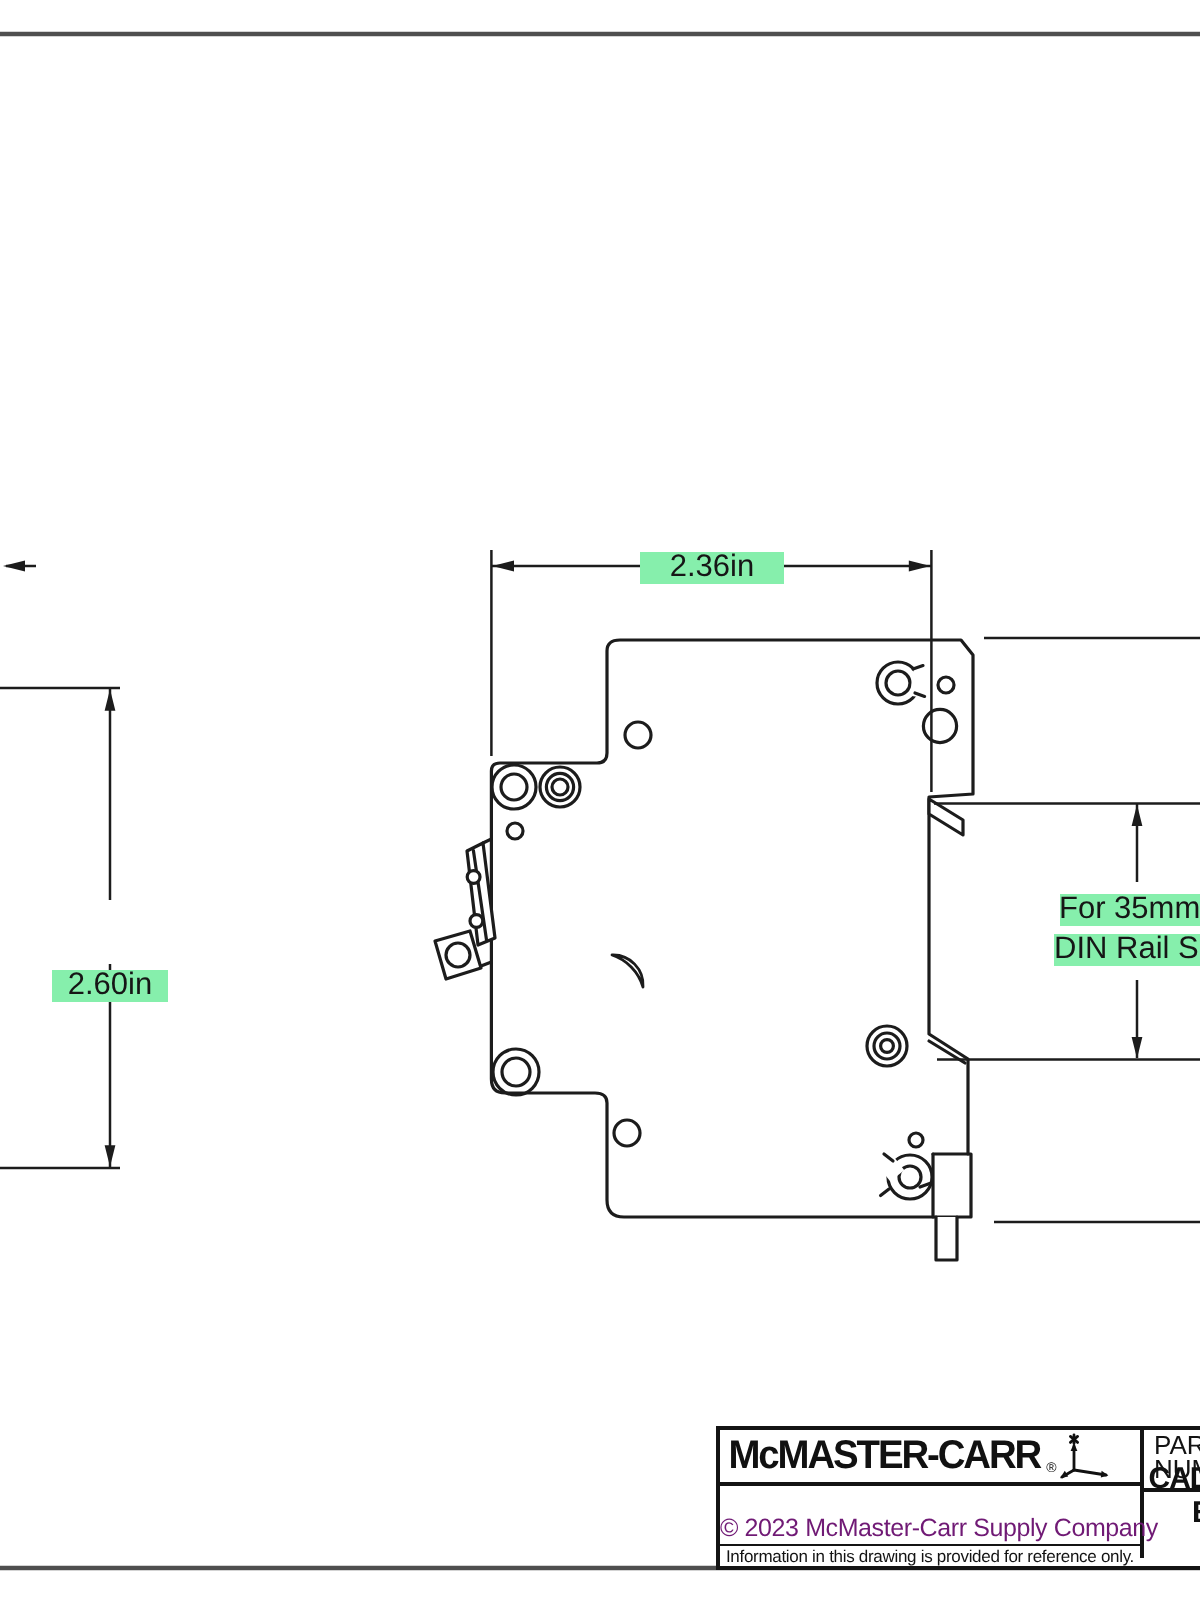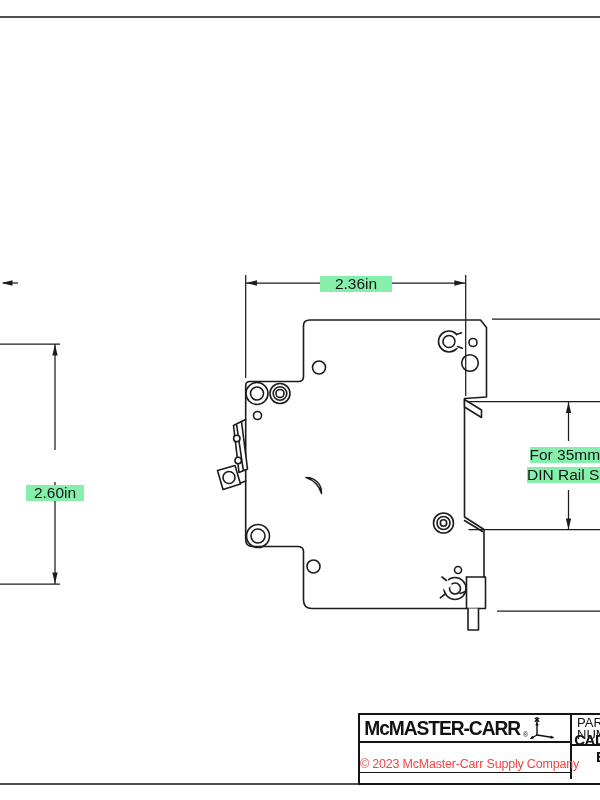--- a/index.html
+++ b/index.html
@@ -37,21 +37,21 @@
     position:absolute;left:13px;top:15px;font-weight:bold;font-size:15px;
     letter-spacing:-0.5px;color:#111;margin-left:32px;
   }
   .url-row{
     position:absolute;left:0;top:28px;width:210px;text-align:center;
     font-size:12.5px;line-height:14px;
   }
   .url-row a{text-decoration:none;}
   .copyright{
     position:absolute;left:0;top:42px;width:210px;text-align:center;
-    font-size:12.5px;letter-spacing:-0.2px;color:#ef4444;line-height:14px;white-space:nowrap;
+    font-size:12.5px;letter-spacing:-0.2px;color:#701a75;line-height:14px;white-space:nowrap;
   }
   .disclaimer{
     position:absolute;left:0;top:58px;width:210px;text-align:center;
     font-size:8.5px;letter-spacing:-0.15px;color:#131313;white-space:nowrap;
   }
   .pn-label{
     position:absolute;left:217px;top:2px;font-size:13px;line-height:11.5px;
     color:#131313;white-space:nowrap;
   }
   .pn-value{
@@ -216,20 +216,21 @@
           <polygon points="25.2,21.7 21.8,19.4 21.4,22.8"></polygon>
         </g>
       </svg>
       <span class="cadtext">CAD</span>
     </span>
   </div>
 
 
   <div class="copyright">© 2023 McMaster-Carr Supply Company</div>
 
+  <div class="disclaimer">Information in this drawing is provided for reference only.</div>
 
   <div class="pn-label">
     <div>PART</div>
     <div>NUMBER</div>
   </div>
 
   <div class="pn-value">E</div>
 </div>
 
 </body></html>

